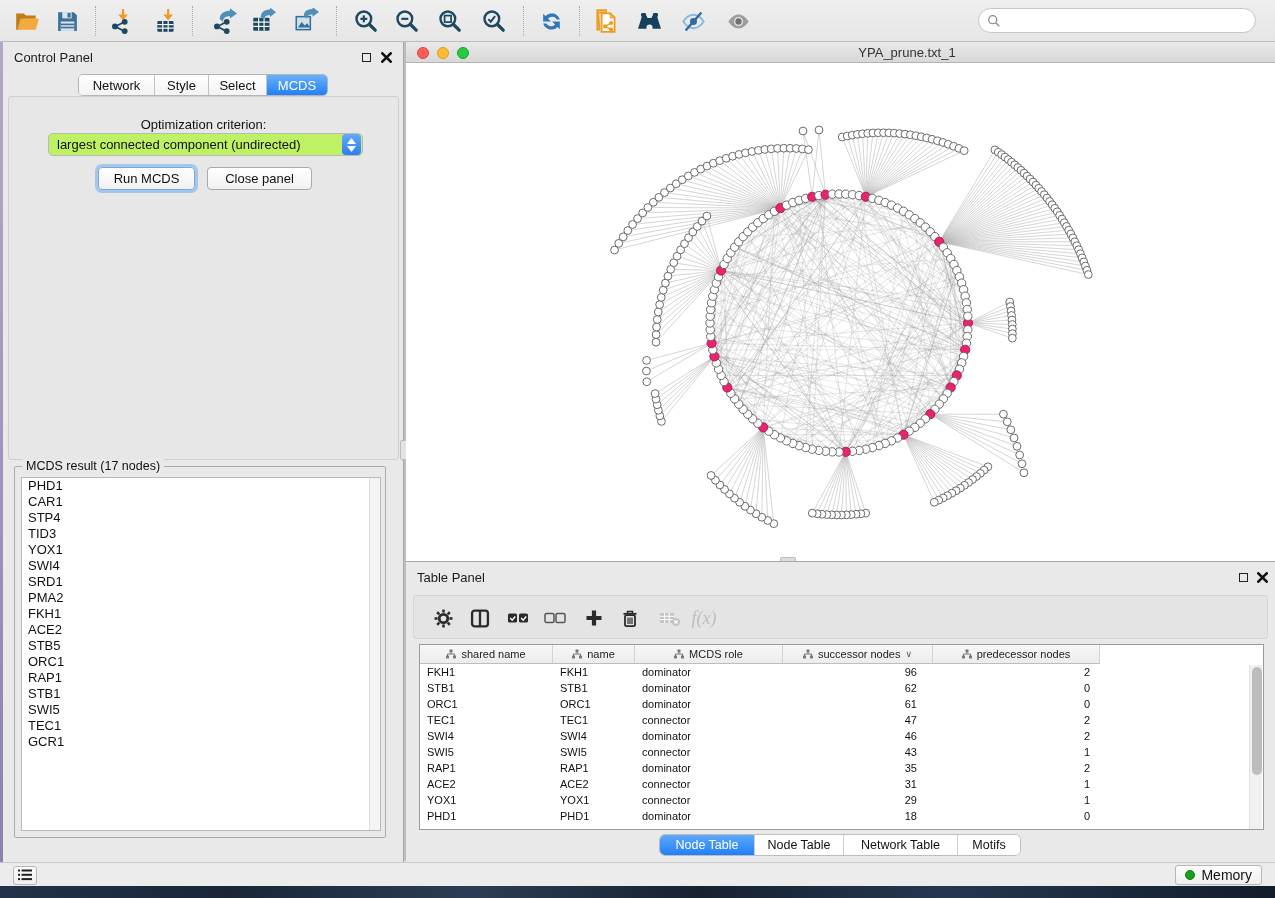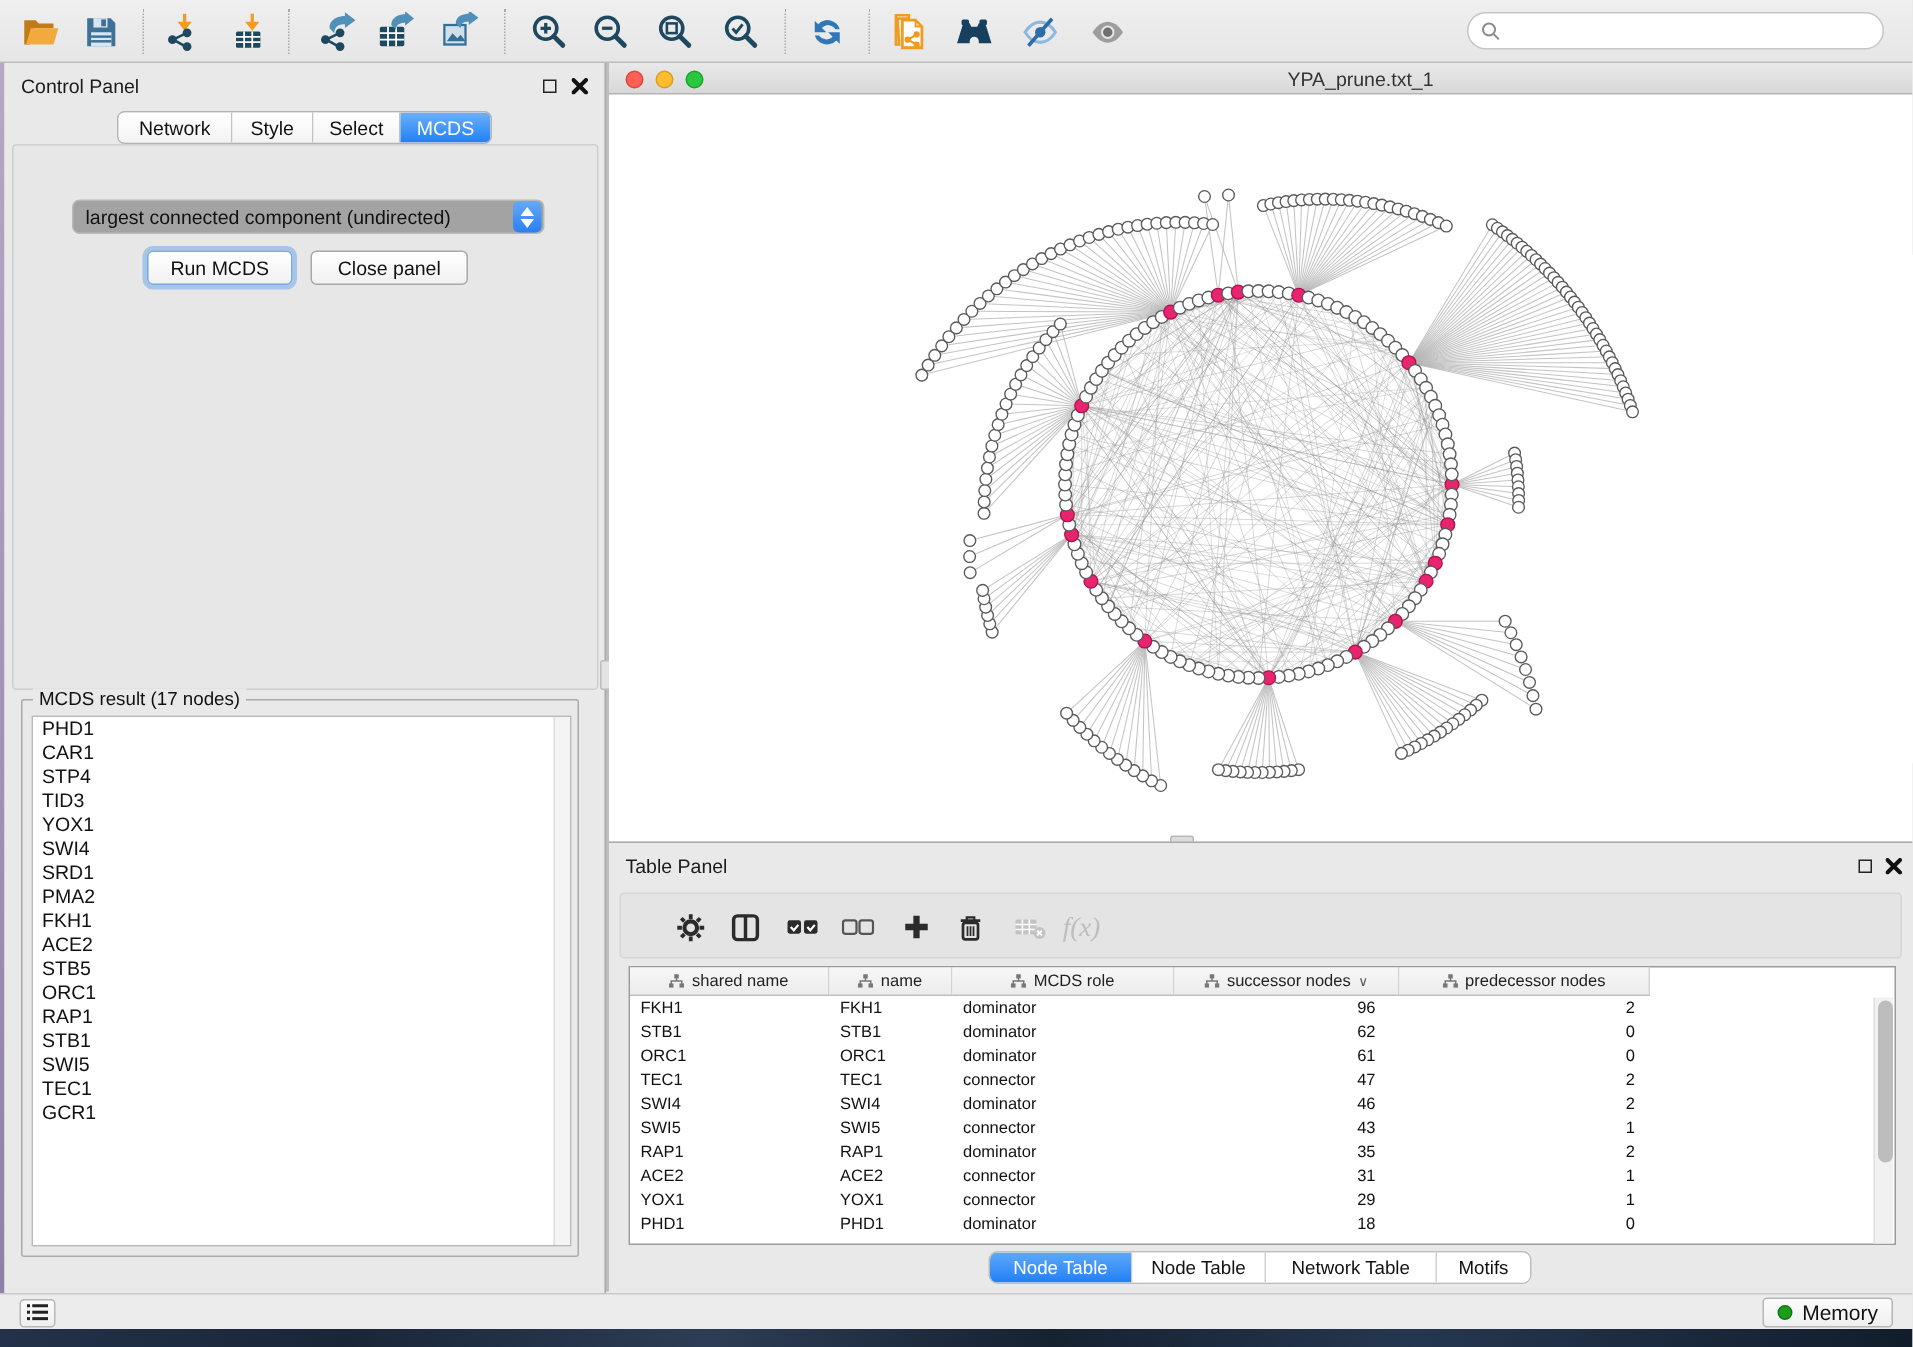--- a/index.html
+++ b/index.html
@@ -25,21 +25,21 @@
   .float-ico { display:inline-block; width:9px; height:9px; border:1.5px solid #222; background:transparent; }
   .win-ctl { position:absolute; top:8px; width:14px; height:14px; display:flex; align-items:center; justify-content:center; cursor:default; }
 
   .seg-tabs { position:absolute; display:flex; height:22px; border:1px solid #b4b4b4; border-radius:5px; overflow:hidden; background:#fff; }
   .seg-tab { height:100%; display:flex; align-items:center; justify-content:center; font-size:13px; color:#111; background:linear-gradient(#ffffff,#f3f3f3); border-right:1px solid #c2c2c2; cursor:default; }
   .seg-tab:last-child { border-right:none; }
   .seg-tab.active { background:linear-gradient(#6cb0fb,#2180f6); color:#fff; border-right:none; }
 
   #cp-content { position:absolute; left:5px; top:54px; width:391px; height:364px; background:#e7e7e7; border:1px solid #cfcfcf; border-radius:3px; }
   #opt-label { position:absolute; left:0; top:20px; width:100%; text-align:center; font-size:13px; color:#111; }
-  #criterion-select { position:absolute; left:39px; top:36px; width:315px; height:23px; background:#a3a3a3; border:1px solid #b9b9b9; border-radius:5px; display:flex; align-items:center; }
+  #criterion-select { position:absolute; left:39px; top:36px; width:315px; height:23px; background:#bef264; border:1px solid #b9b9b9; border-radius:5px; display:flex; align-items:center; }
   #criterion-select .val { flex:1; font-size:13px; color:#111; padding-left:8px; white-space:nowrap; }
   #criterion-select .cap { width:19px; height:21px; margin-right:1px; border-radius:4px; background:linear-gradient(#66a9f9,#2a7ff2); display:flex; flex-direction:column; align-items:center; justify-content:center; gap:2px; }
   .btn { position:absolute; height:23px; background:linear-gradient(#ffffff,#f1f1f1); border:1px solid #a9a9a9; border-radius:4px; font-size:13px; color:#111; display:flex; align-items:center; justify-content:center; cursor:default; }
   .btn.focused { border:1px solid #77a9e2; box-shadow:0 0 0 3px rgba(114,167,235,.55); }
 
   #mcds-group { position:absolute; left:11px; top:424px; width:372px; height:372px; border:1px solid #ababab; border-radius:2px; }
   #mcds-group legend { position:absolute; top:-8px; left:7px; background:#e9e9e9; padding:0 4px; font-size:12.5px; color:#111; }
   #mcds-list { position:absolute; left:6px; top:10px; width:360px; height:354px; background:#fff; border:1px solid #b9b9b9; overflow:hidden; }
   #mcds-list .scroll-track { position:absolute; right:0; top:0; width:11px; height:100%; background:#f4f4f4; border-left:1px solid #dedede; }
   .mcds-item { font-size:13px; color:#111; line-height:16px; padding-left:6px; }
@@ -52,21 +52,21 @@
   
   #network-window { left:406px; top:42px; width:869px; height:519px; background:#fff; }
   #net-titlebar { position:absolute; left:0; top:0; width:869px; height:21px; background:linear-gradient(#e9e9e9,#d8d8d8); border-bottom:1px solid #b4b4b4; }
   .tl { position:absolute; top:4.5px; width:12px; height:12px; border-radius:50%; }
   #net-title { position:absolute; left:501px; top:3px; transform:translateX(-50%); font-size:13px; color:#333; }
   #net-canvas { position:absolute; left:0; top:22px; width:869px; height:497px; background:#fff; }
 
   
   #table-panel { left:406px; top:561px; width:869px; height:301px; background:#e9e9e9; border-top:1px solid #a8a8a8; }
   #tp-toolbar { position:absolute; left:7px; top:33px; width:855px; height:44px; background:#e4e4e4; border:1px solid #d6d6d6; border-radius:3px; }
-  .tp-btn { position:absolute; top:9px; width:28px; height:26px; display:flex; align-items:center; justify-content:center;margin-left:17px; }
+  .tp-btn { position:absolute; top:9px; width:28px; height:26px; display:flex; align-items:center; justify-content:center; }
   .fx { font-family:"Liberation Serif", serif; font-style:italic; font-size:18px; color:#bdbdbd; }
 
   #node-table { position:absolute; left:13px; top:82px; width:845px; height:186px; background:#fff; border:1px solid #9b9b9b; }
   #tbl-header { position:absolute; left:0; top:0; height:19px; display:flex; }
   .th { height:19px; background:linear-gradient(#f7f7f7,#ececec); border-right:1px solid #d2d2d2; border-bottom:1px solid #bdbdbd; display:flex; align-items:center; justify-content:center; gap:5px; font-size:11px; color:#222; }
   .th .chev { font-size:9px; color:#555; }
   #tbl-body { position:absolute; left:0; top:19px; }
   .tr { display:flex; height:16px; }
   .td { font-size:11px; color:#111; line-height:16px; white-space:nowrap; overflow:hidden; }
   .td.l { padding-left:7px; text-align:left; }
@@ -262,20 +262,21 @@
           </g>
         </svg>
     </div>
     <div class="seg-tabs" style="left:75px; top:32px;" id="cp-tabs">
         <div class="seg-tab" style="width: 76px;">Network</div>
         <div class="seg-tab" style="width: 54px;">Style</div>
         <div class="seg-tab" style="width: 58px;">Select</div>
         <div class="seg-tab active" style="width: 60px;">MCDS</div>
       </div>
     <div id="cp-content">
+      <div id="opt-label">Optimization criterion:</div>
       <div id="criterion-select">
         <span class="val">largest connected component (undirected)</span>
         <span class="cap">
           <svg width="9" height="6" viewBox="0 0 9 6">
               <path d="M4.5 0L9 6H0z" fill="#fff"></path>
             </svg>
           <svg width="9" height="6" viewBox="0 0 9 6">
               <path d="M4.5 6L0 0h9z" fill="#fff"></path>
             </svg>
         </span>

